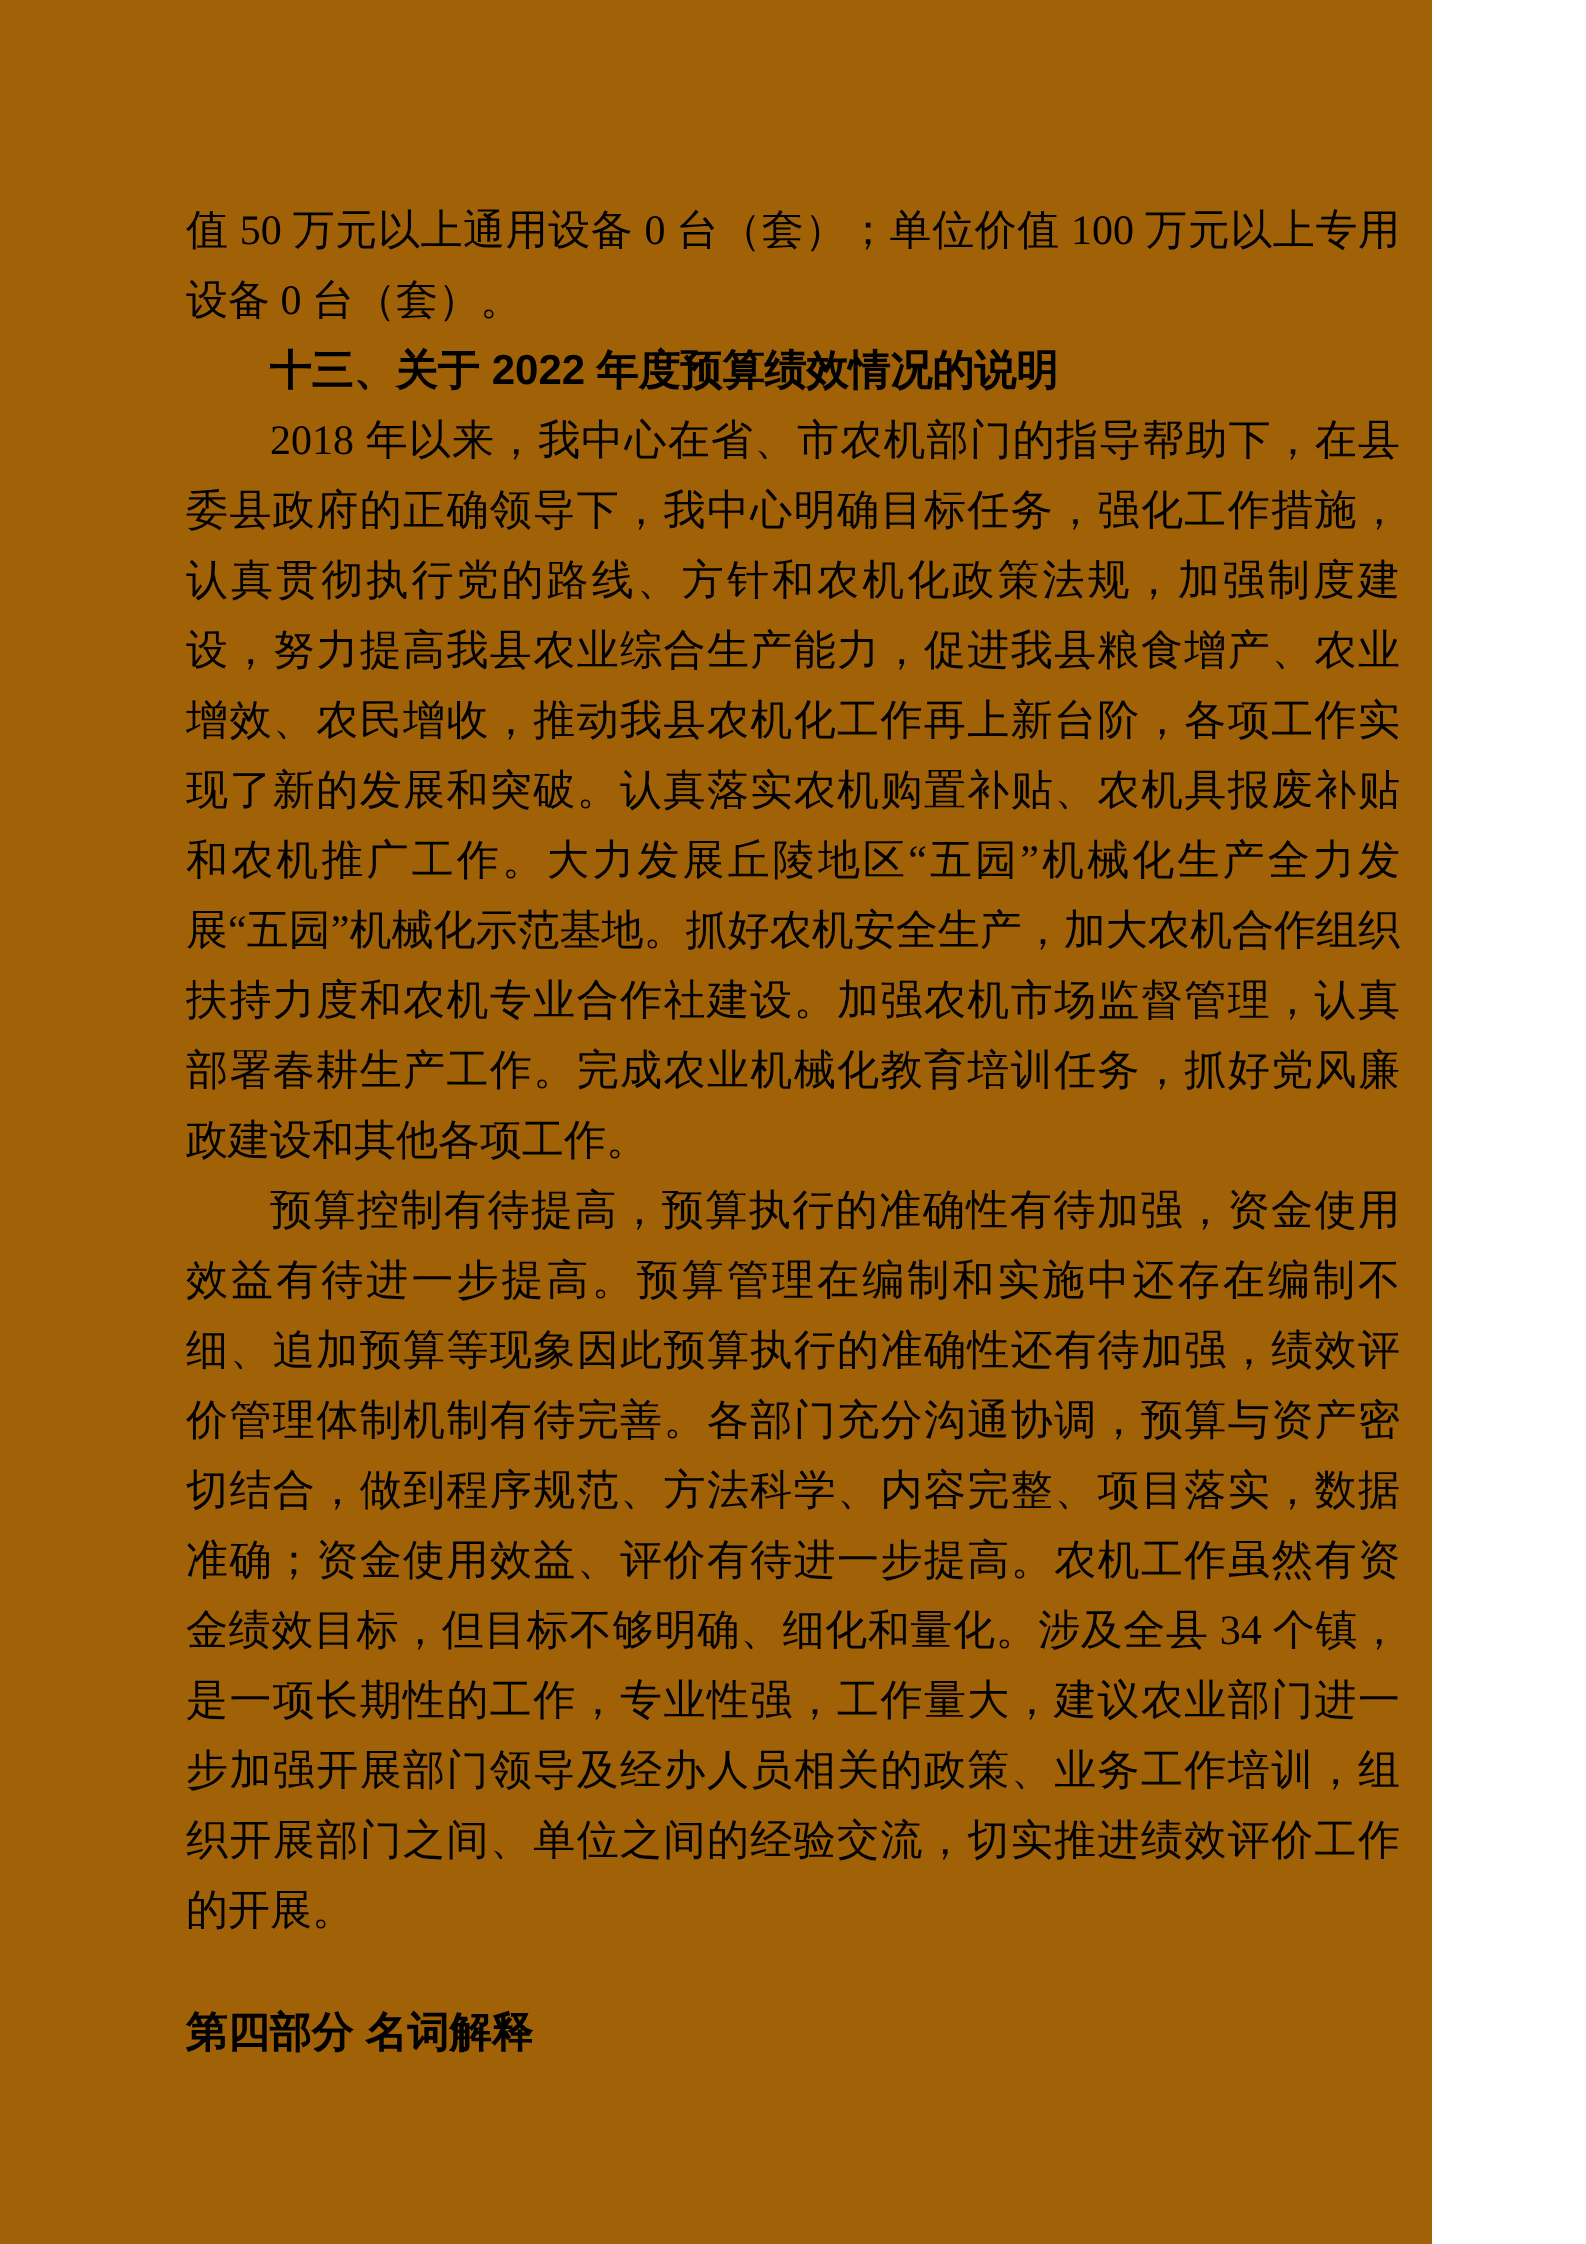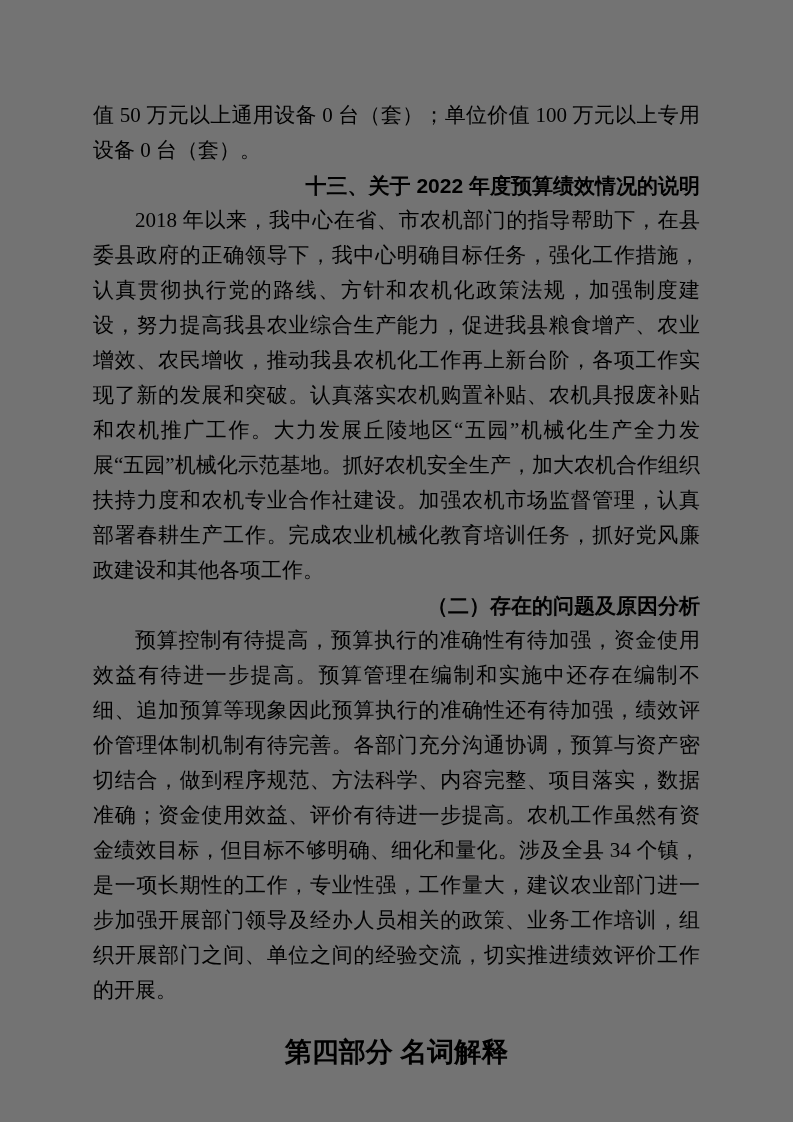--- a/index.html
+++ b/index.html
@@ -2,23 +2,23 @@
 <html><head>
 <meta charset="utf-8">
 <style>
   html, body {
     margin: 0;
     padding: 0;
     background: #ffffff;
   }
   .page {
     position: relative;
-    width: 793px;
+    width: 716px;
     height: 1122px;
-    background: #737373;
+    background: #a16207;
     box-sizing: border-box;
     padding: 98px 93px 0 93px;
     overflow: hidden;
     color: #000000;
   }
   .doc {
     width: 607px;
   }
   .body-par {
     font-family: "Liberation Serif", "DejaVu Serif", serif;
@@ -33,46 +33,45 @@
     text-indent: 42px;
   }
   .sec-heading {
     font-family: "Liberation Sans", "DejaVu Sans", sans-serif;
     font-weight: bold;
     font-size: 21px;
     line-height: 35px;
     text-indent: 42px;
     color: #000000;
     margin: 0;
-    text-align: right;
+    text-align: left;
   }
   .part-heading {
     font-family: "Liberation Sans", "DejaVu Sans", sans-serif;
     font-weight: bold;
-    font-size: 27px;
+    font-size: 21px;
     line-height: 40px;
-    text-align: center;
+    text-align: left;
     color: #000000;
     margin: 24px 0 0 0;
     text-indent: 0;
   }
 </style>
 </head>
 <body>
 
 <div class="page">
   <div class="doc">
 
     <p class="body-par">值 50 万元以上通用设备 0 台（套）；单位价值 100 万元以上专用设备 0 台（套）。</p>
 
     <p class="sec-heading">十三、关于 2022 年度预算绩效情况的说明</p>
 
 
     <p class="body-par indent2">2018 年以来，我中心在省、市农机部门的指导帮助下，在县委县政府的正确领导下，我中心明确目标任务，强化工作措施，认真贯彻执行党的路线、方针和农机化政策法规，加强制度建设，努力提高我县农业综合生产能力，促进我县粮食增产、农业增效、农民增收，推动我县农机化工作再上新台阶，各项工作实现了新的发展和突破。认真落实农机购置补贴、农机具报废补贴和农机推广工作。大力发展丘陵地区“五园”机械化生产全力发展“五园”机械化示范基地。抓好农机安全生产，加大农机合作组织扶持力度和农机专业合作社建设。加强农机市场监督管理，认真部署春耕生产工作。完成农业机械化教育培训任务，抓好党风廉政建设和其他各项工作。</p>
 
-    <p class="sec-heading">（二）存在的问题及原因分析</p>
 
     <p class="body-par indent2">预算控制有待提高，预算执行的准确性有待加强，资金使用效益有待进一步提高。预算管理在编制和实施中还存在编制不细、追加预算等现象因此预算执行的准确性还有待加强，绩效评价管理体制机制有待完善。各部门充分沟通协调，预算与资产密切结合，做到程序规范、方法科学、内容完整、项目落实，数据准确；资金使用效益、评价有待进一步提高。农机工作虽然有资金绩效目标，但目标不够明确、细化和量化。涉及全县 34 个镇，是一项长期性的工作，专业性强，工作量大，建议农业部门进一步加强开展部门领导及经办人员相关的政策、业务工作培训，组织开展部门之间、单位之间的经验交流，切实推进绩效评价工作的开展。</p>
 
     <p class="part-heading">第四部分 名词解释</p>
 
   </div>
 </div>
 
 </body></html>

